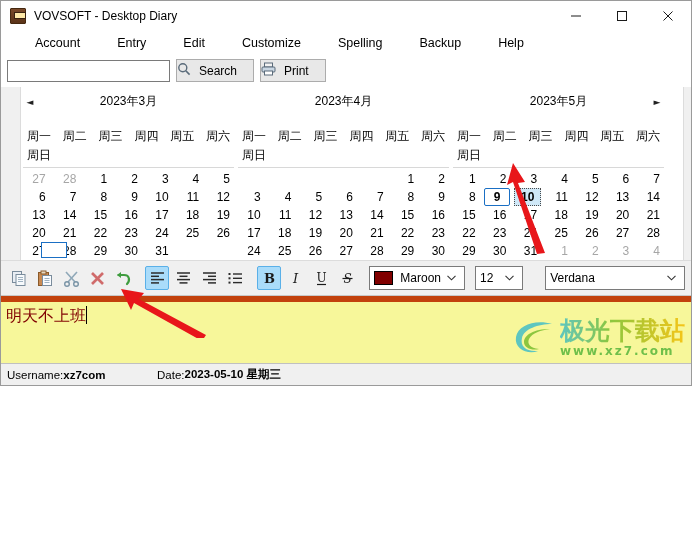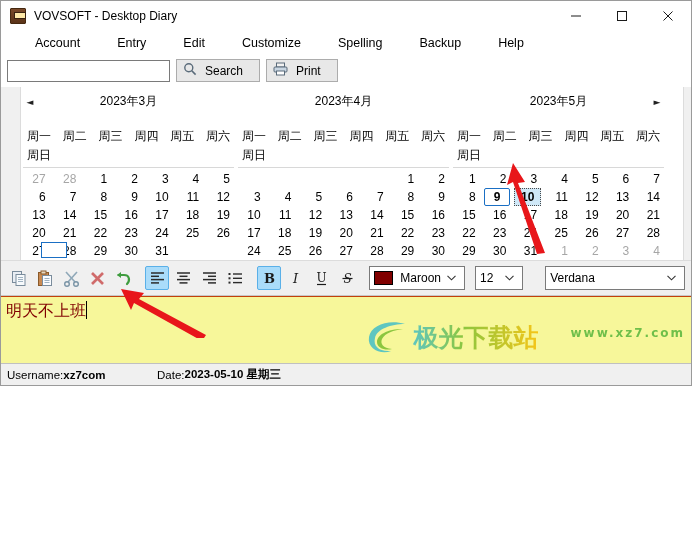--- a/index.html
+++ b/index.html
@@ -78,21 +78,21 @@
     font-size: 12px;
     padding: 0 3px;
     outline: none;
     font-family: "Liberation Sans", sans-serif;
   }
   .tb-button {
     height: 23px; margin-left: 6px;
     border: 1px solid #acacac;
     background: #e8e8e8;
     display: flex; align-items: center;
-    padding: 0 12px 0 6px;
+    padding: 0 12px 0 0;
     font-size: 12px; color: #000;
     gap: 8px;
   }
   .tb-button .lbl { padding-right: 4px; }
 
   
   .calstrip {
     flex: 0 0 160px;
     display: flex;
     background: #ffffff;
@@ -222,21 +222,21 @@
     width: 20px; height: 14px;
     margin-right: 7px;
     border: 1px solid #000;
   }
 
   
   .editor-wrap {
     flex: 1 1 auto;
     position: relative;
     background: #f7f79a;
-    border-top: 1px solid #c2410c;
+    border-top: 6px solid #c2410c;
     overflow: hidden;
   }
   .editor {
     position: absolute; inset: 0;
     padding: 4px 5px;
     font-family: "DejaVu Sans", sans-serif;
     font-size: 16px;
     color: #800000;
     line-height: 1.25;
     outline: none;
@@ -249,21 +249,21 @@
 
   
   .watermark {
     position: absolute; right: 6px; bottom: 6px;
     display: flex; align-items: center; gap: 4px;
     pointer-events: none;
   }
   .wm-swoosh {
     width: 44px; height: 40px; position: relative; flex: 0 0 44px;
   }
-  .wm-text { display: flex; flex-direction: row; line-height: 1; gap: 32px; }
+  .wm-text { display: flex; flex-direction: column; line-height: 1; }
   .wm-title {
     font-size: 25px; font-weight: bold;
     background: linear-gradient(90deg,#5ec6c0 0%, #8cc63f 40%, #f5c518 100%);
     -webkit-background-clip: text; background-clip: text;
     color: transparent;
     font-family: "DejaVu Sans", sans-serif;
     letter-spacing: 0px;
   }
   .wm-url {
     font-size: 12px; color: #6fbf4a; font-weight: bold;

